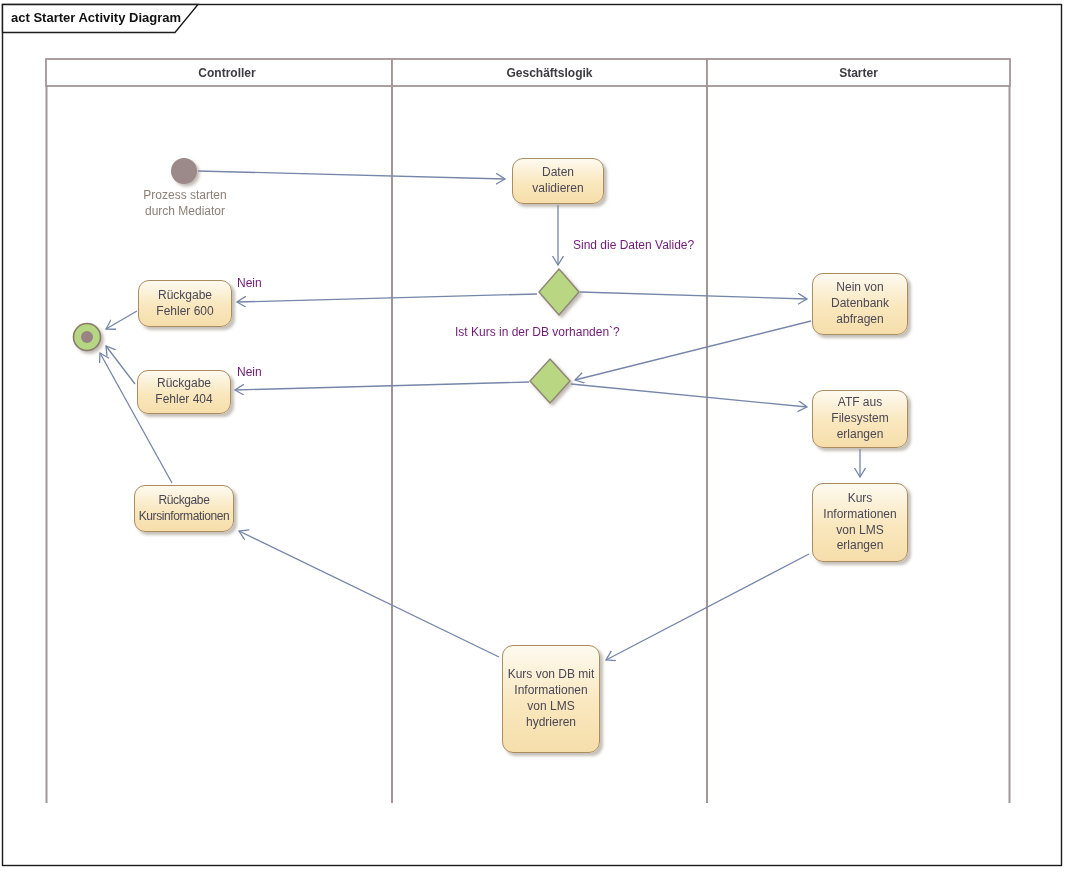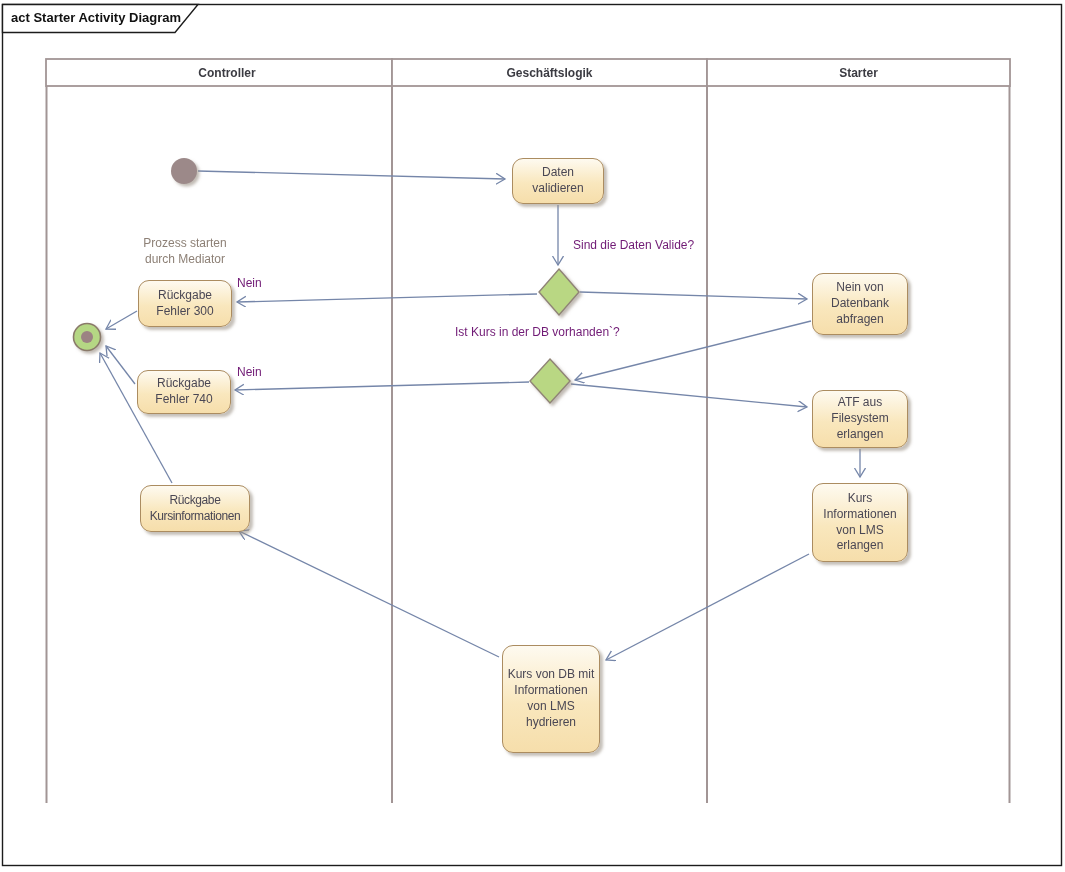--- a/index.html
+++ b/index.html
@@ -97,51 +97,51 @@
   <div class="lane-header" style="left:46px; width:346px;margin-left:8px;">
     <span>Controller</span>
   </div>
   <div class="lane-header" style="left:392px; width:315px;">
     <span>Geschäftslogik</span>
   </div>
   <div class="lane-header" style="left:707px; width:303px;">
     <span>Starter</span>
   </div>
 
-  <div class="node-caption" style="left:128px; top:187px; width:114px;margin-top:48px;">Prozess starten durch Mediator</div>
+  <div class="node-caption" style="left:128px; top:187px; width:114px;">Prozess starten durch Mediator</div>
 
   <div class="activity" style="left:512px; top:158px; width:92px; height:46px;">
     <span>Daten validieren</span>
   </div>
 
   <div class="activity" style="left:138px; top:280px; width:94px; height:47px;">
-    <span>Rückgabe Fehler 300</span>
+    <span>Rückgabe Fehler 600</span>
   </div>
 
   <div class="activity" style="left:812px; top:273px; width:96px; height:62px;">
     <span>Nein von Datenbank abfragen</span>
   </div>
 
   <div class="activity" style="left:137px; top:370px; width:94px; height:44px;">
-    <span>Rückgabe Fehler 740</span>
+    <span>Rückgabe Fehler 404</span>
   </div>
 
   <div class="activity" style="left:812px; top:390px; width:96px; height:58px;">
     <span>ATF aus Filesystem erlangen</span>
   </div>
 
   <div class="activity" style="left:812px; top:483px; width:96px; height:79px;">
     <span>Kurs Informationen von LMS erlangen</span>
   </div>
 
   <div class="activity" style="left:502px; top:645px; width:98px; height:108px;">
     <span>Kurs von DB mit Informationen von LMS hydrieren</span>
   </div>
 
-  <div class="activity tight" style="left:140px; top:485px; width:110px; height:47px;">
+  <div class="activity tight" style="left:134px; top:485px; width:100px; height:47px;">
     <span>Rückgabe Kursinformationen</span>
   </div>
 
   <div class="edge-label" style="left:573px; top:238px;">Sind die Daten Valide?</div>
   <div class="edge-label" style="left:455px; top:325px;">Ist Kurs in der DB vorhanden`?</div>
   <div class="edge-label" style="left:237px; top:276px;">Nein</div>
   <div class="edge-label" style="left:237px; top:365px;">Nein</div>
 
 </div>
 

